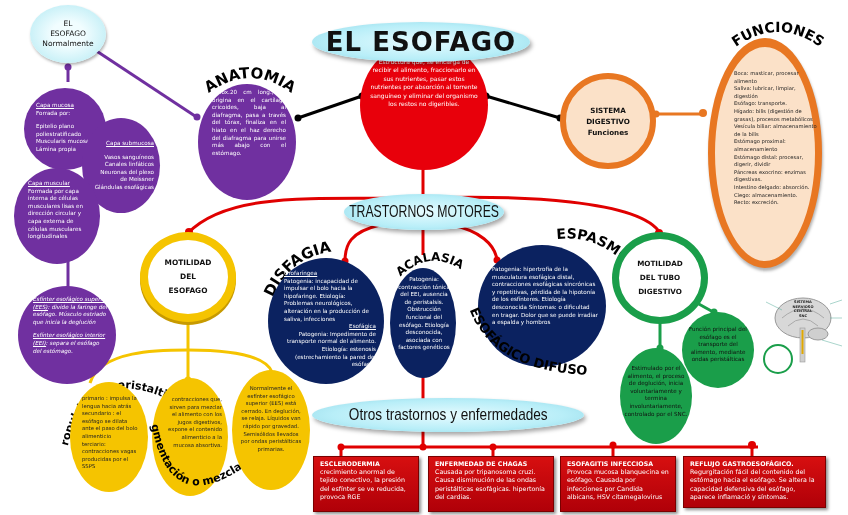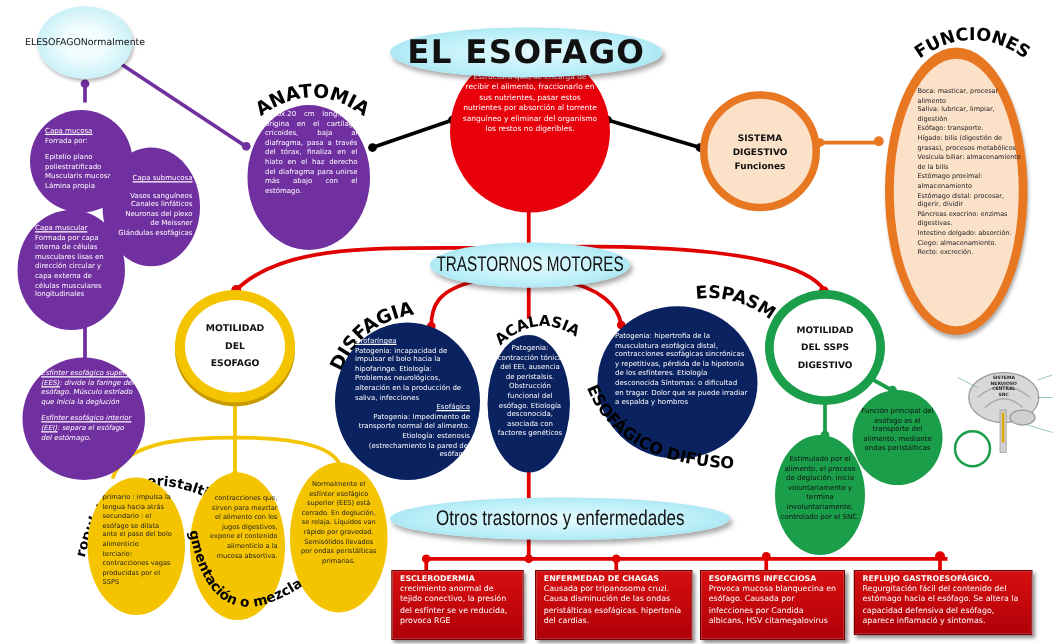--- a/index.html
+++ b/index.html
@@ -75,21 +75,21 @@
   <circle cx="188" cy="380" r="3.5" fill="#f5c400"></circle>
   <circle cx="270" cy="374" r="3.5" fill="#f5c400"></circle>
   <line x1="188" y1="352" x2="188" y2="382" stroke="#f5c400" stroke-width="3"></line>
 
   <line x1="660" y1="322" x2="660" y2="350" stroke="#1a9e4a" stroke-width="3"></line>
   <circle cx="660" cy="348" r="3.5" fill="#1a9e4a"></circle>
   <line x1="697" y1="303" x2="715" y2="313" stroke="#1a9e4a" stroke-width="3"></line>
   <circle cx="714" cy="312" r="3.5" fill="#1a9e4a"></circle>
 </svg>
 
-<div class="circle" style="left:30px;top:5px;width:76px;height:58px;background:radial-gradient(ellipse at center,#f1fdff 30%,#aee8f2 100%);box-shadow:1px 2px 3px rgba(0,0,0,0.3);display:flex;flex-direction:row;align-items:center;justify-content:center;">
+<div class="circle" style="left:30px;top:5px;width:76px;height:58px;background:radial-gradient(ellipse at center,#f1fdff 30%,#aee8f2 100%);box-shadow:1px 2px 3px rgba(0,0,0,0.3);display:flex;flex-direction:column;align-items:center;justify-content:center;">
   <div style="font-family:'DejaVu Sans',sans-serif;font-size:7.5px;line-height:10px;color:#111;">EL</div>
   <div style="font-family:'DejaVu Sans',sans-serif;font-size:7.5px;line-height:10px;color:#111;">ESOFAGO</div>
   <div style="font-family:'DejaVu Sans',sans-serif;font-size:7.5px;line-height:10px;color:#111;">Normalmente</div>
 </div>
 
 <div class="circle purple txt" style="left:24px;top:88px;width:82px;height:82px;padding:14px 0 0 12px;">
   <div class="u">Capa mucosa</div>
   <div>Forrada por:</div>
   <div style="height:6px"></div>
   <div>Epitelio plano</div>
@@ -237,21 +237,21 @@
 <div class="abs txt" style="left:492px;top:266px;width:106px;">Patogenia: hipertrofia de la musculatura esofágica distal, contracciones esofágicas sincrónicas y repetitivas, pérdida de la hipotonía de los esfínteres. Etiología desconocida Síntomas: o dificultad en tragar. Dolor que se puede irradiar a espalda y hombros</div>
 <svg class="abs" style="left:458px;top:290px;width:150px;height:100px;">
   <defs>
       <path id="arc-dif" d="M 8 10 Q 30 85 140 85"></path>
     </defs>
   <text class="arc-text" font-size="13"><textPath href="#arc-dif" startOffset="50%" text-anchor="middle">ESOFÁGICO DIFUSO</textPath></text>
 </svg>
 
 <div class="ring-node" style="left:612px;top:232px;width:96px;height:92px;border:7px solid #1a9e4a;font-size:7.2px;line-height:14px;flex-direction:column;">
   <div>MOTILIDAD</div>
-  <div>DEL SSPS</div>
+  <div>DEL TUBO</div>
   <div>DIGESTIVO</div>
 </div>
 <div class="circle green" style="left:682px;top:312px;width:72px;height:76px;"></div>
 <div class="abs txt" style="left:688px;top:326px;width:60px;text-align:center;color:#111;">Función principal del esófago es el transporte del alimento, mediante ondas peristálticas</div>
 <div class="circle green" style="left:620px;top:348px;width:72px;height:96px;"></div>
 <div class="abs txt" style="left:624px;top:365px;width:64px;text-align:center;color:#111;">Estimulado por el alimento, el proceso de deglución, inicia voluntariamente y termina involuntariamente, controlado por el SNC.</div>
 
 <div class="abs" style="left:760px;top:290px;width:86px;height:80px;">
   <svg width="86" height="80" viewBox="0 0 86 80">
     <ellipse cx="43" cy="28" rx="28" ry="20" fill="#d8d8d8" stroke="#999" stroke-width="1"></ellipse>

